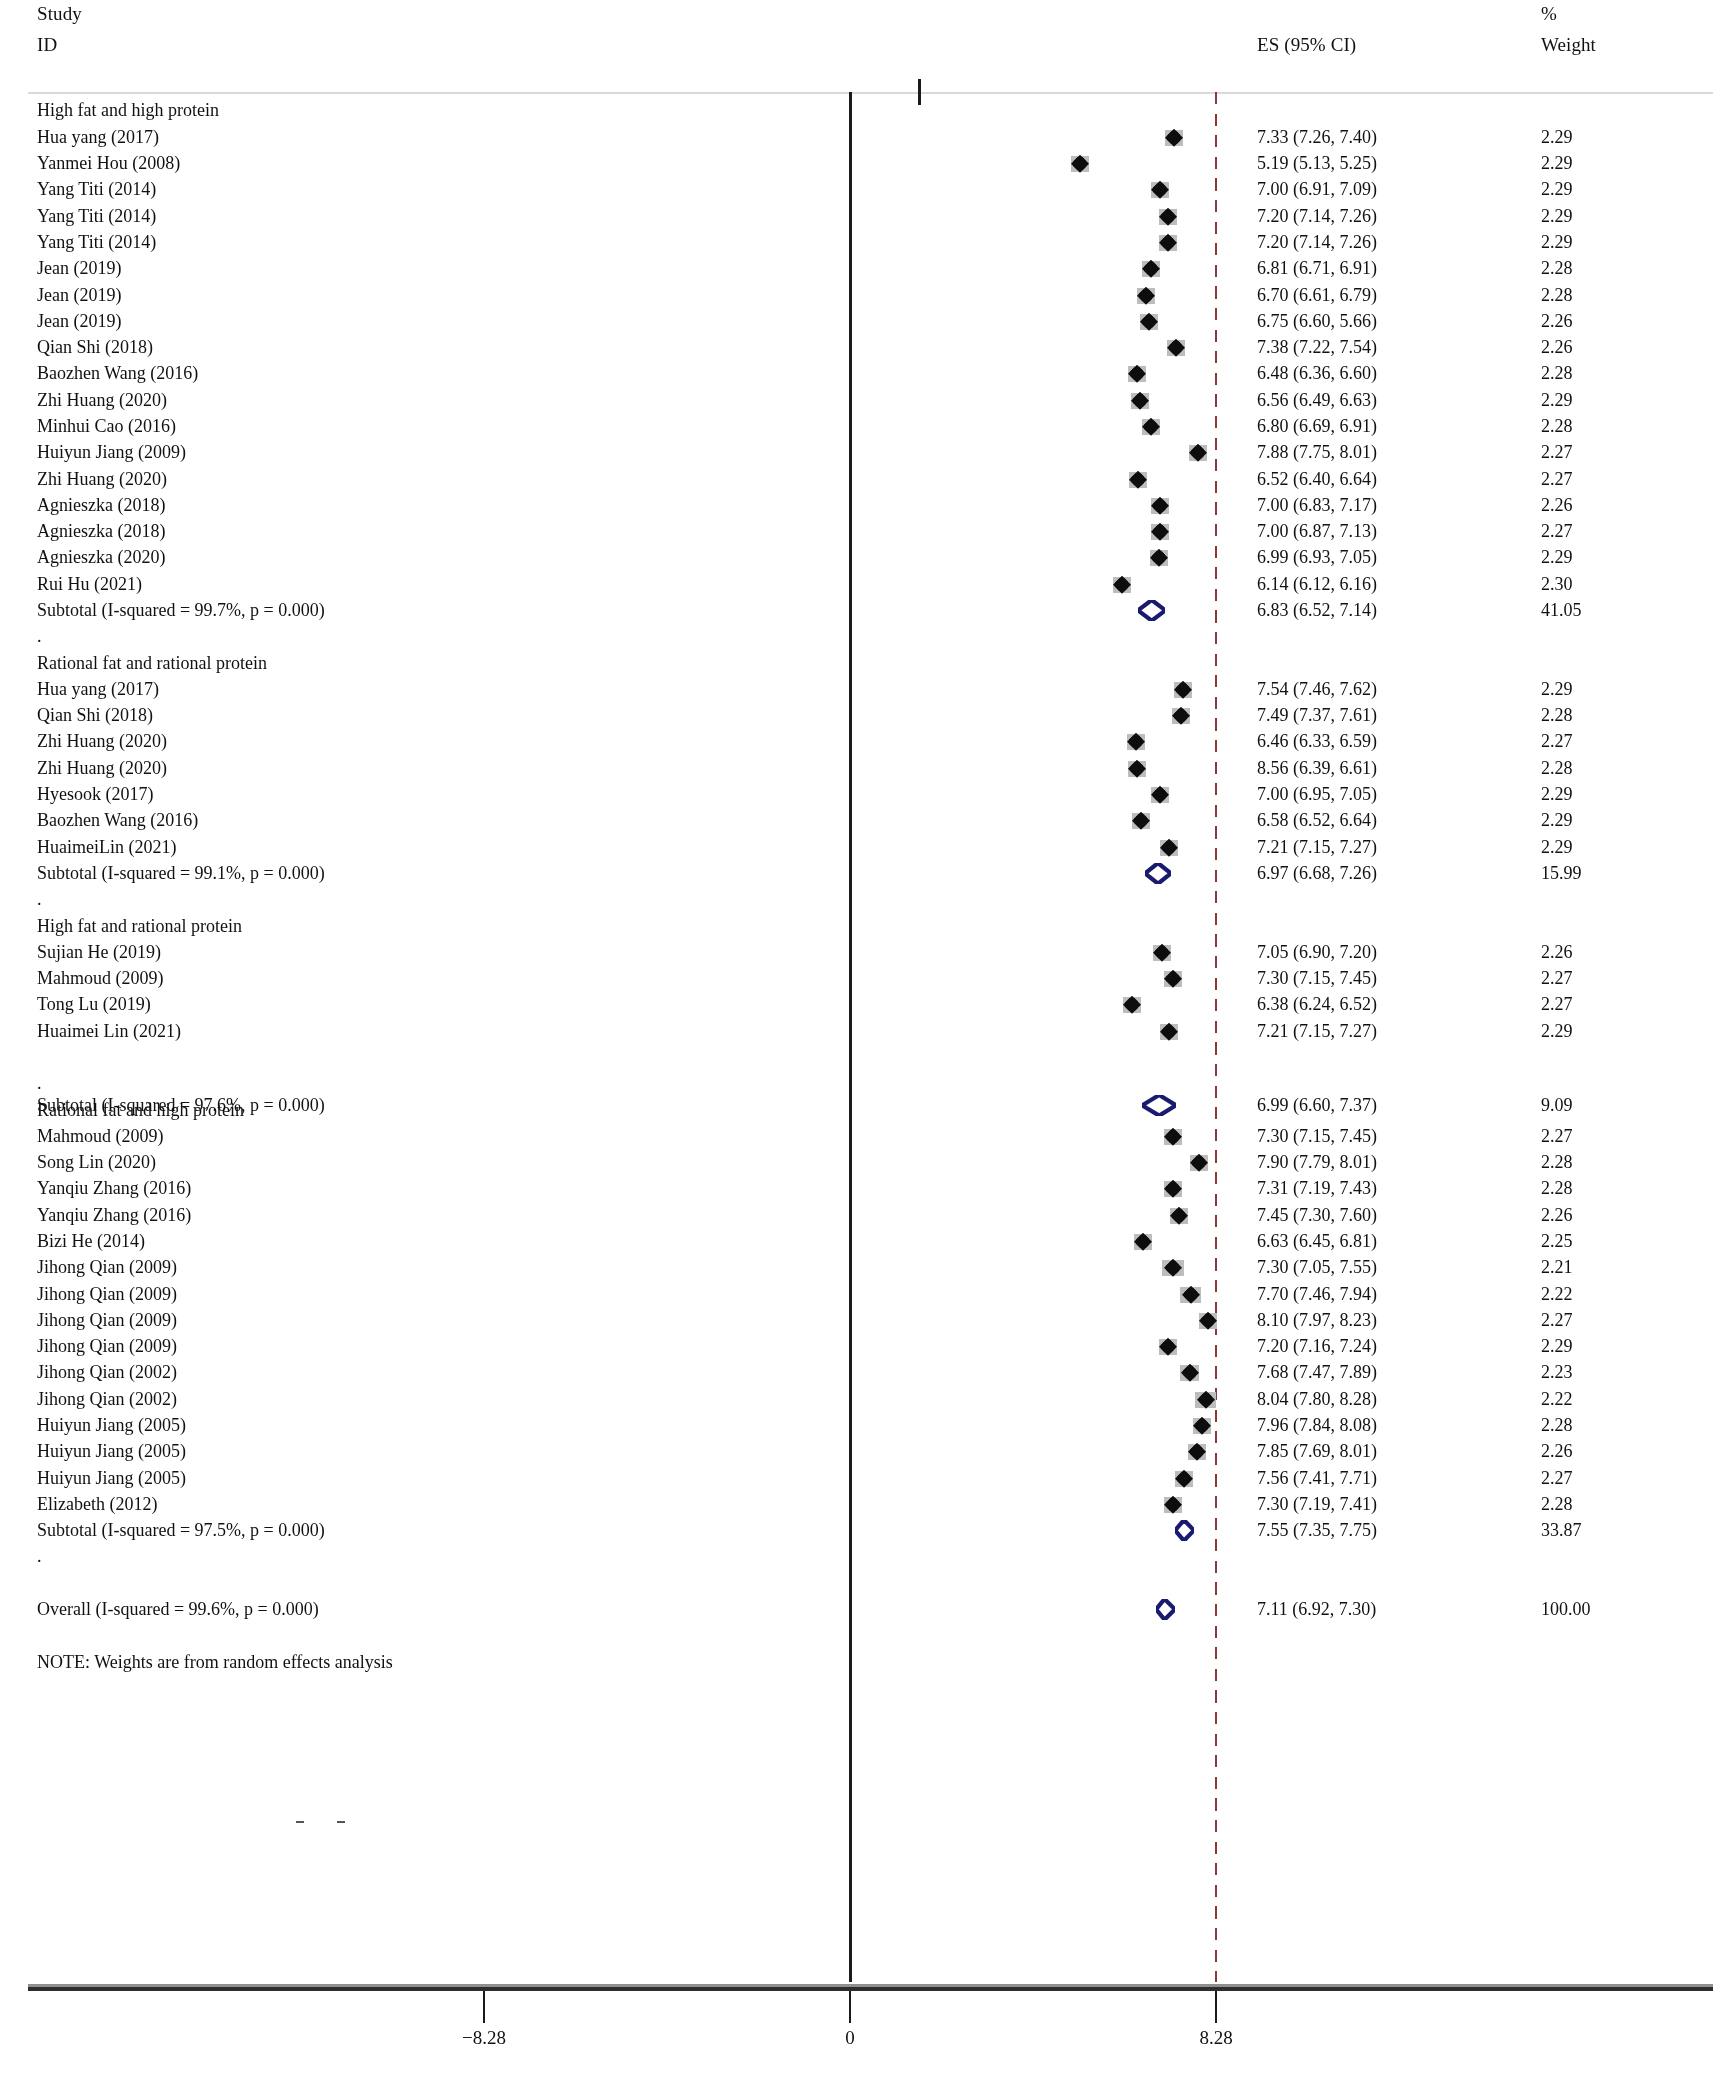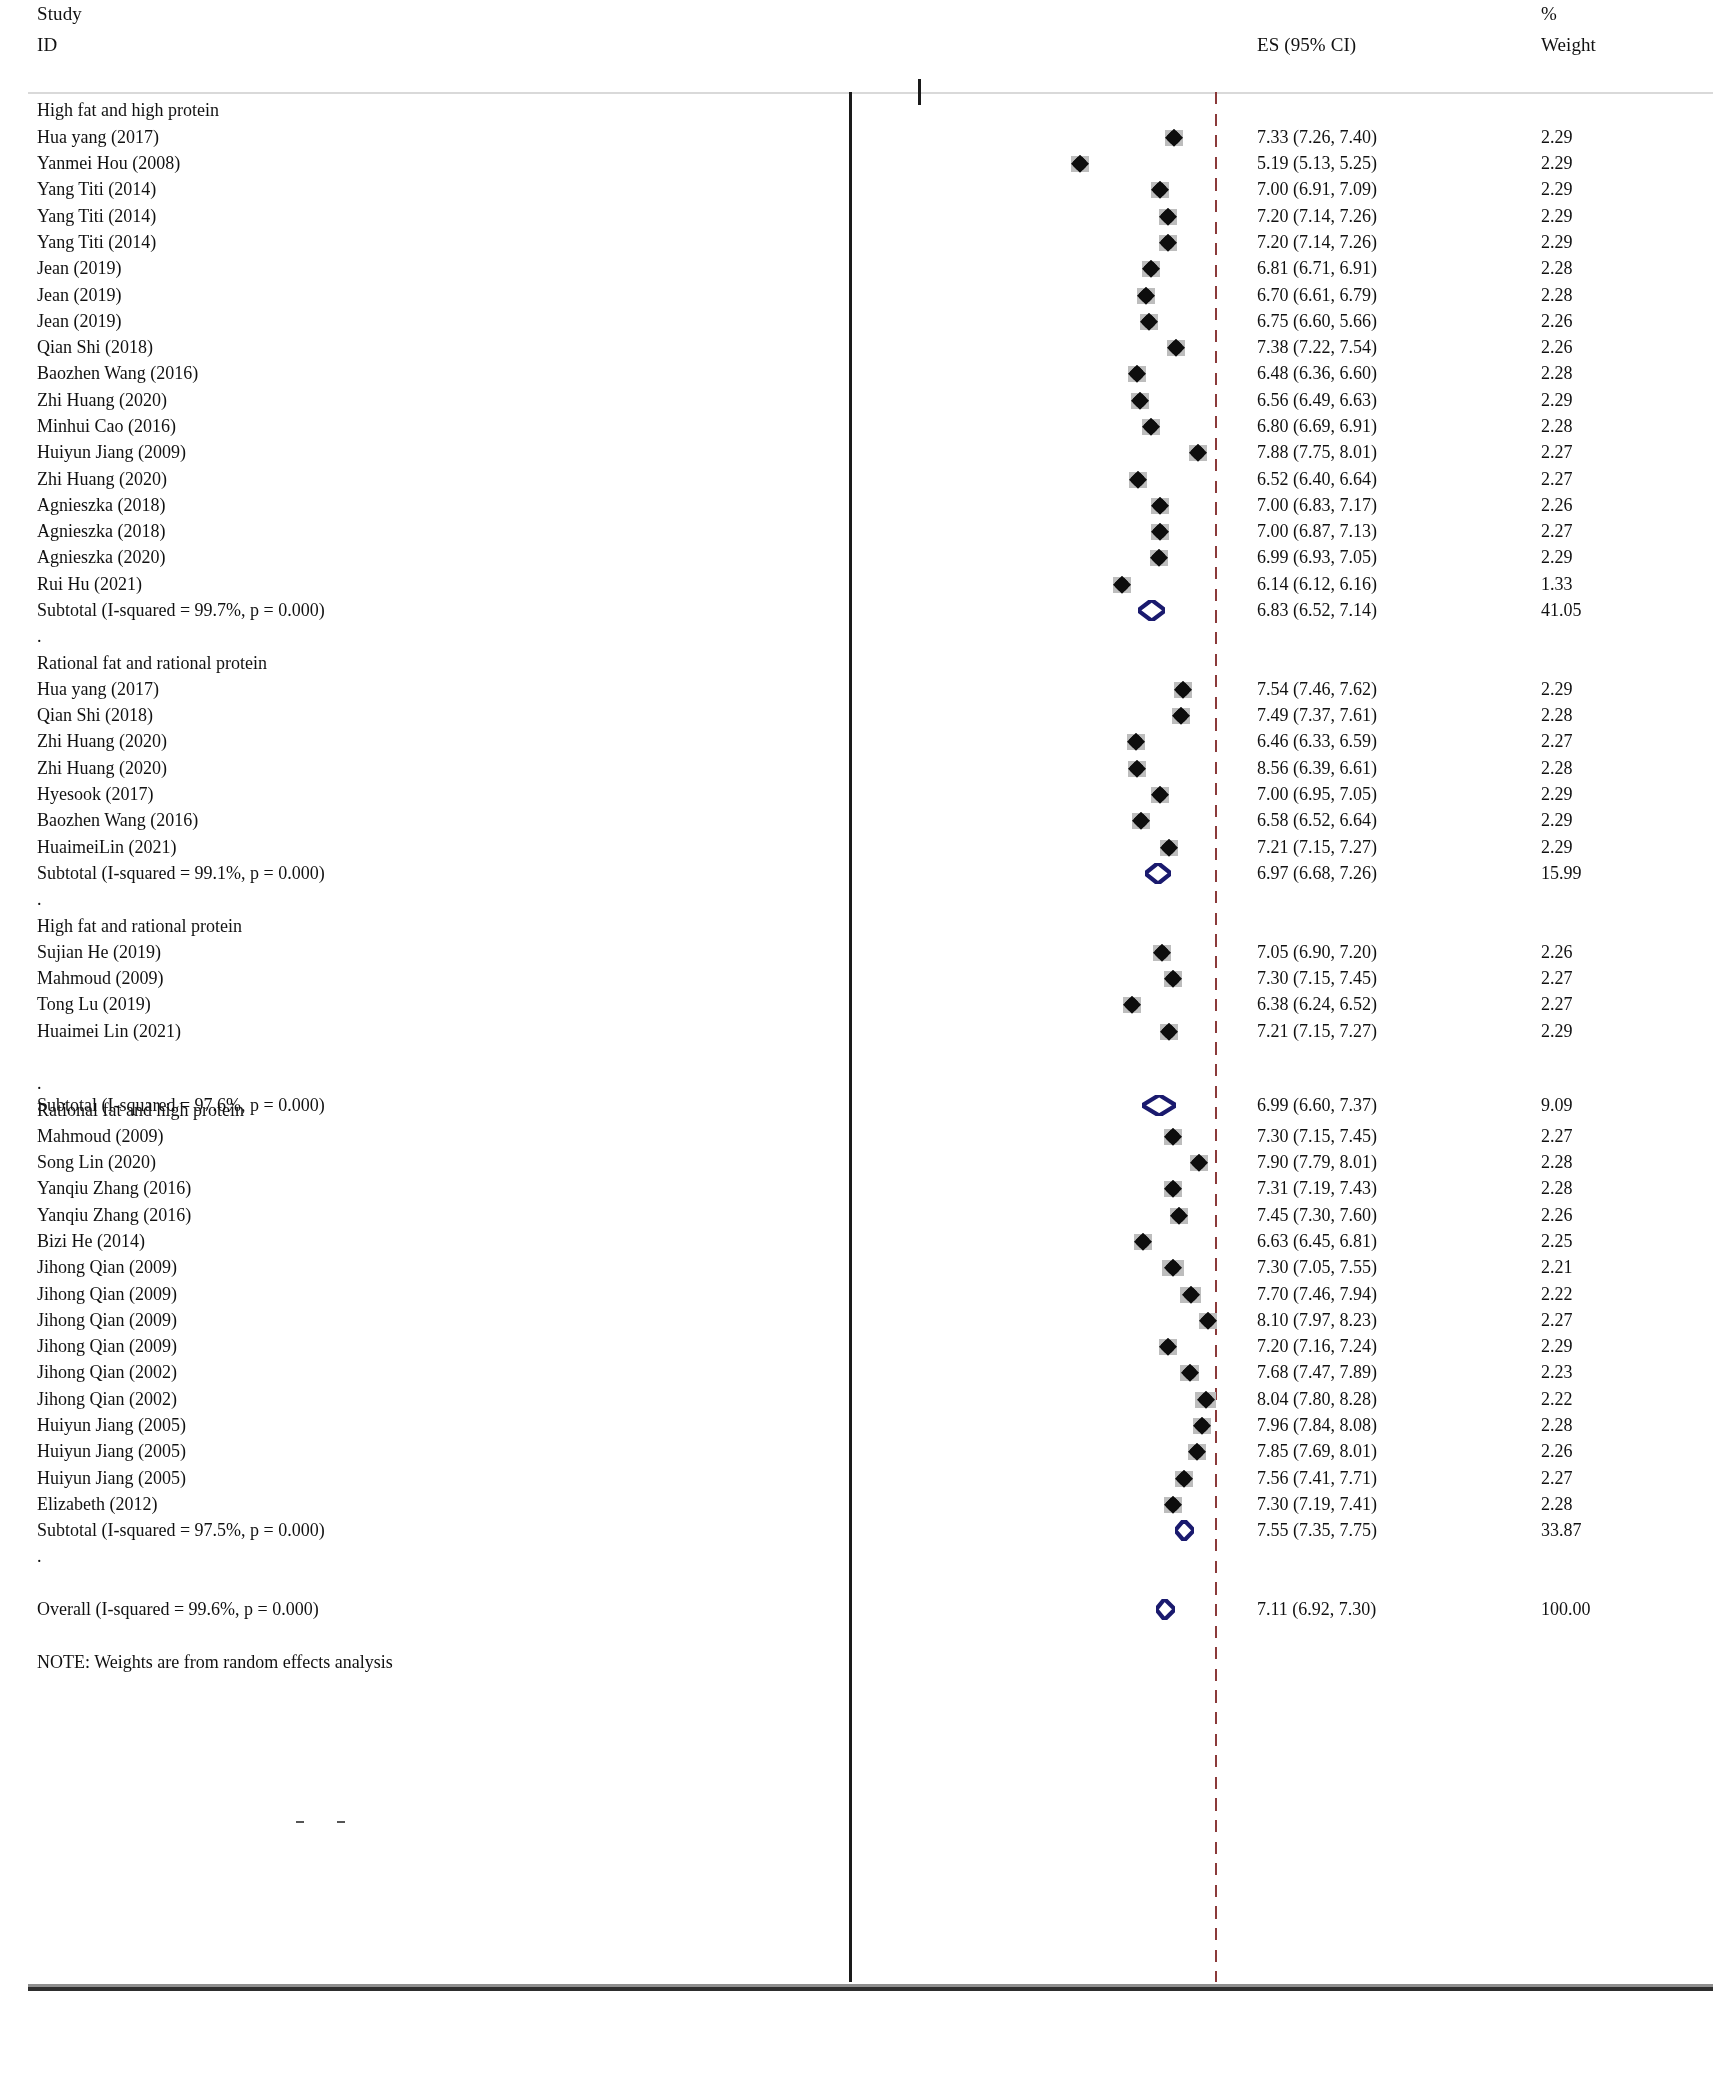--- a/index.html
+++ b/index.html
@@ -185,21 +185,21 @@
           <div class="cibox" style="left: 1150px; width: 18px;"></div>
           <div class="msq" style="left: 1150px;"></div>
           <div class="es">6.99 (6.93, 7.05)</div>
           <div class="wt">2.29</div>
         </div>
         <div class="row" style="top: 480px;">
           <div class="label">Rui Hu (2021)</div>
           <div class="cibox" style="left: 1113px; width: 18px;"></div>
           <div class="msq" style="left: 1113px;"></div>
           <div class="es">6.14 (6.12, 6.16)</div>
-          <div class="wt">1.33</div>
+          <div class="wt">2.30</div>
         </div>
         <div class="row" style="top: 506px;">
           <div class="label">Subtotal  (I-squared = 99.7%, p = 0.000)</div>
           <div class="dia" style="left: 1138px; width: 27.4px; height: 20.7px;">
             <svg width="27.4" height="20.7" viewBox="0 0 58.40579710144948 44">
               <polygon points="0,22 29.202898550724512,0 58.40579710144948,22 29.202898550724512,44" fill="none" stroke="#1a1a6e" stroke-width="9"></polygon>
             </svg>
           </div>
           <div class="es">6.83 (6.52, 7.14)</div>
           <div class="wt">41.05</div>
@@ -451,18 +451,26 @@
         <div class="row" style="top: 1531px;"></div>
         <div class="row" style="top: 1558px;">
           <div class="label">NOTE: Weights are from random effects analysis</div>
         </div>
       </div>
   </div>
 
   <div class="rule" id="rule-bottom"></div>
   <div class="rule" id="rule-bottom2"></div>
 
+  <div id="axis">
+      <div class="tick" style="left: 483px;"></div>
+      <div class="ticklbl" style="left: 484px;">−8.28</div>
+      <div class="tick" style="left: 849px;"></div>
+      <div class="ticklbl" style="left: 850px;">0</div>
+      <div class="tick" style="left: 1215px;"></div>
+      <div class="ticklbl" style="left: 1216px;">8.28</div>
+    </div>
   <div id="stray-tick"></div>
 
 <div class="stray-dash" style="left: 296px; top: 1821px;"></div>
     <div class="stray-dash" style="left: 337px; top: 1821px;"></div>
   </div>
 
 
 </body></html>

